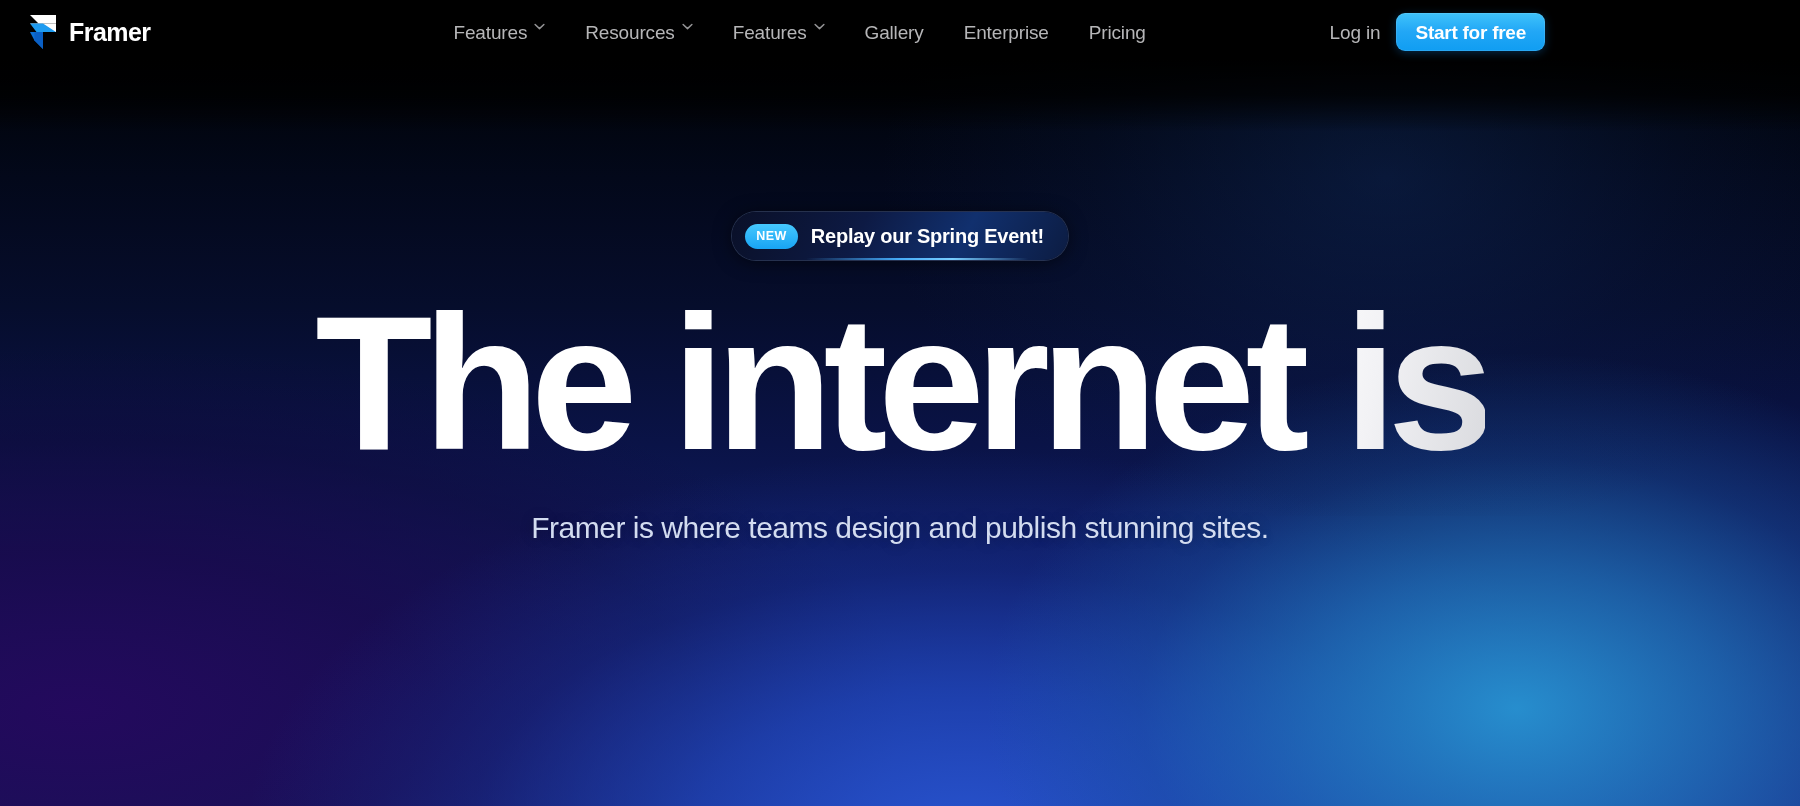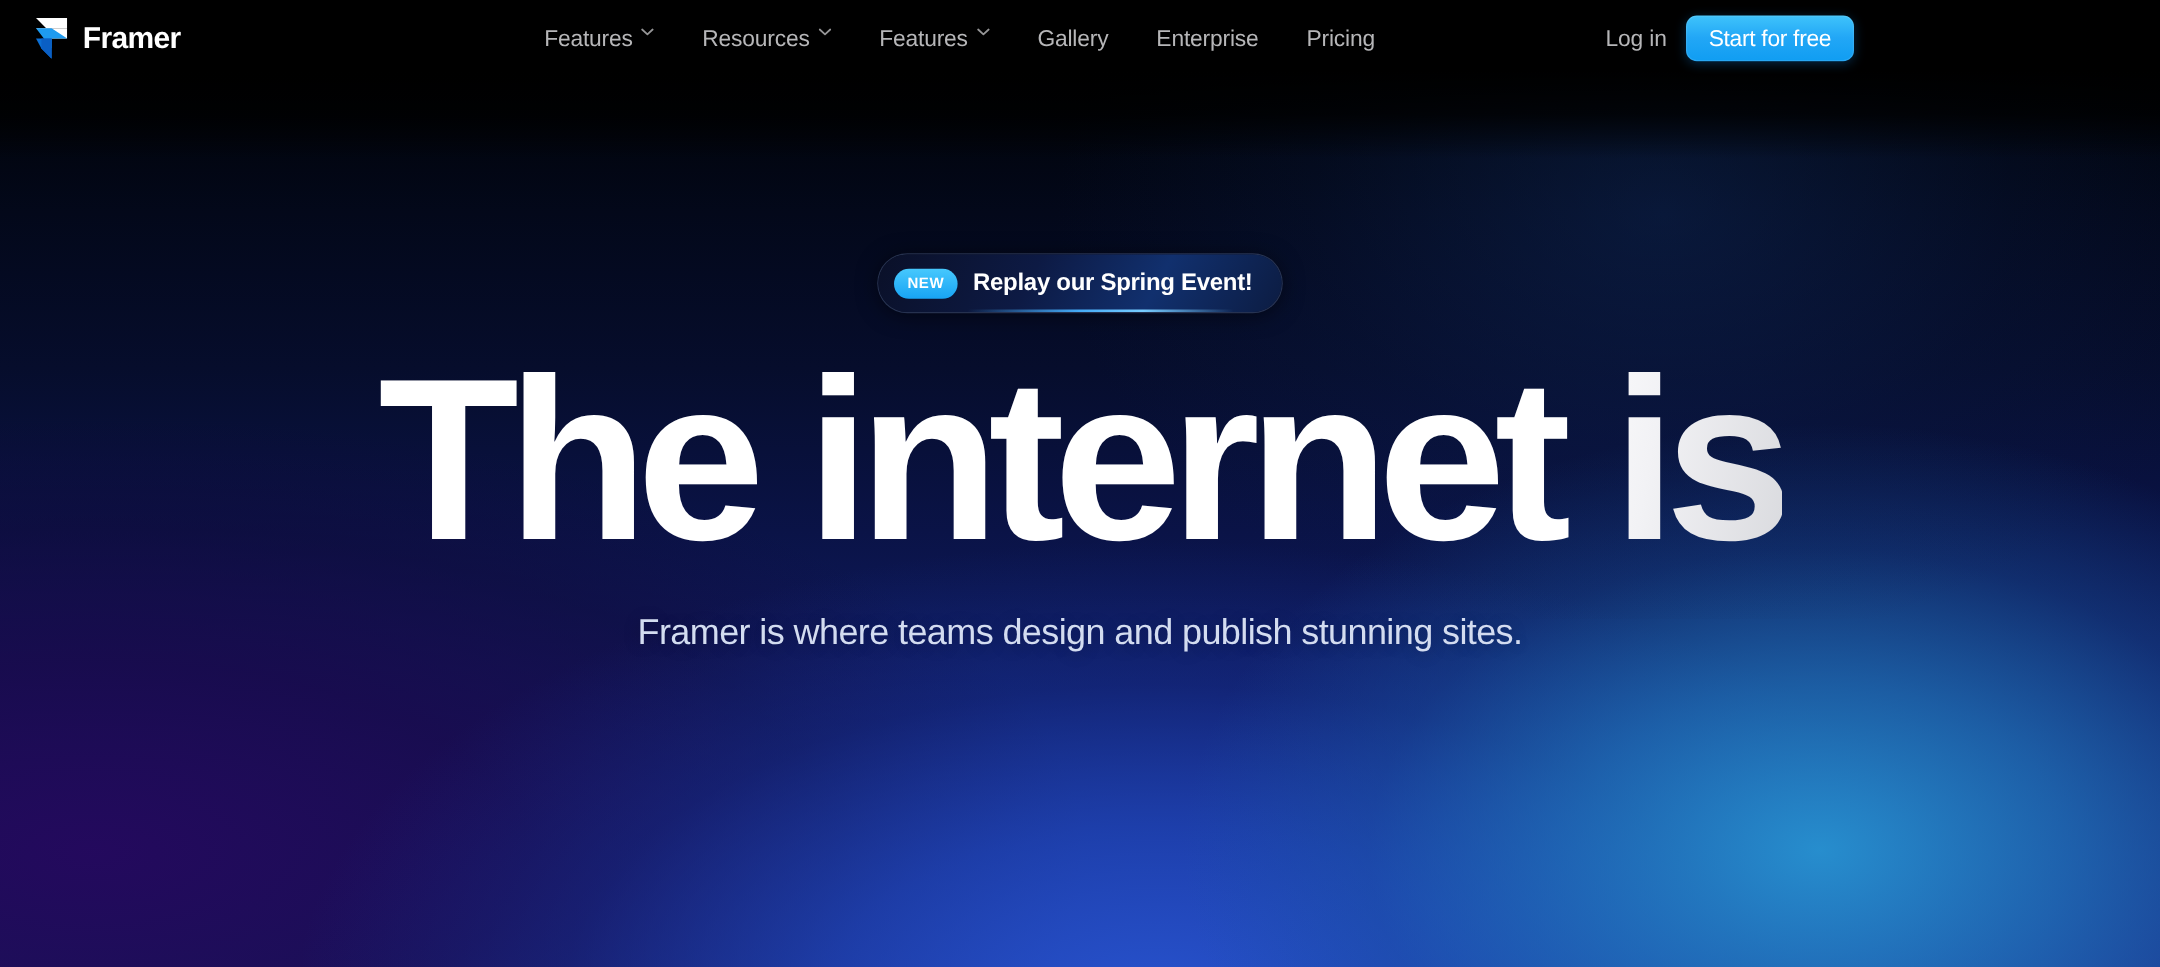--- a/index.html
+++ b/index.html
@@ -169,21 +169,21 @@
     align-items:center;
     justify-content:center;
     height:38px;
     padding:0 19px;
     border:none;
     border-radius:9px;
     background:linear-gradient(180deg,#3fc3fb 0%,#22a7f6 48%,#109df2 100%);
     color:#ffffff;
     font-family:"Liberation Sans", sans-serif;
     font-size:19px;
-    font-weight:400;
+    font-weight:700;
     letter-spacing:-0.25px;
     line-height:1;
     white-space:nowrap;
     cursor:pointer;
     box-shadow:0 0 0 1px rgba(255,255,255,0.10) inset,
                0 2px 10px rgba(20,140,240,0.30);
   }
 
   
   .hero-content {

